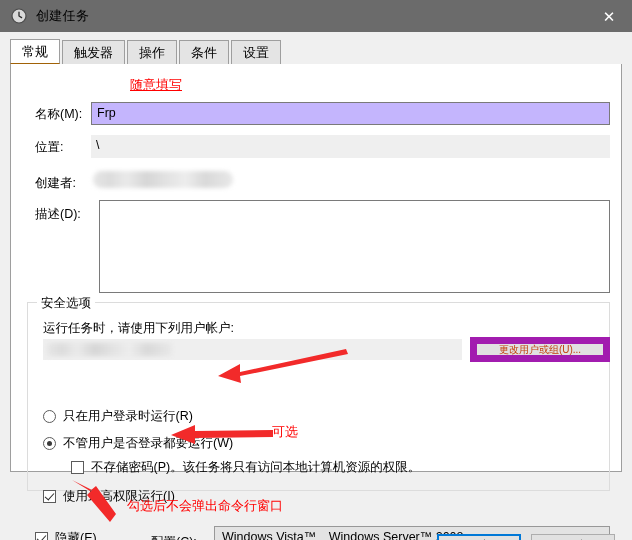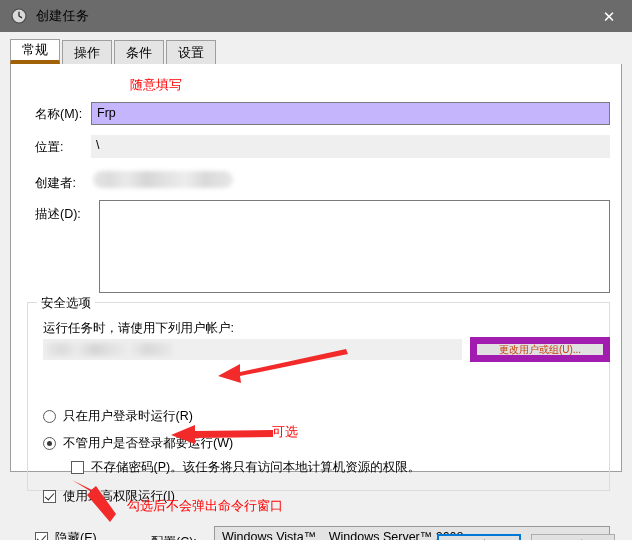--- a/index.html
+++ b/index.html
@@ -78,21 +78,21 @@
     border: 1px solid #9e9e9e;
     border-bottom: none;
     margin-right: 2px;
     color: #000;
   }
   .tab.active {
     background: #ffffff;
     height: 25px;
     position: relative;
     z-index: 3;
-    border-bottom: 4px solid #a16207;
+    border-bottom: 1px solid #a16207;
   }
 
   
   .panel {
     position: absolute;
     left: 10px; top: 32px;
     width: 612px; height: 408px;
     background: #ffffff;
     border: 1px solid #9e9e9e;
     border-top: none;
@@ -278,21 +278,21 @@
   }
   #cancel-btn { left: 531px; top: 502px; width: 84px; height: 25px; }
 
   
   .annot {
     position: absolute;
     color: #ff0000;
     font-size: 13px;
     white-space: nowrap;
   }
-  #annot-name     { left: 130px; top: 76px; }
+  #annot-name     { left: 130px; top: 76px; text-decoration: underline; }
   #annot-optional { left: 272px; top: 423px; }
   #annot-hidden   { left: 127px; top: 497px; }
 
   .arrow-svg {
     position: absolute;
     pointer-events: none;
   }
 </style>
 </head>
 <body>
@@ -304,20 +304,21 @@
   </svg>
   <span class="title-text">创建任务</span>
   <span class="titlebar-spacer"></span>
   <div class="close-btn">✕</div>
 </div>
 
 <div class="dialog-body">
 
   <div class="tabstrip">
     <div class="tab active">常规</div>
+    <div class="tab">触发器</div>
     <div class="tab">操作</div>
     <div class="tab">条件</div>
     <div class="tab">设置</div>
   </div>
 
   <div class="panel">
 
     <span class="row-label" id="name-label">名称(M):</span>
     <div class="textinput" id="name-field">Frp</div>
 

